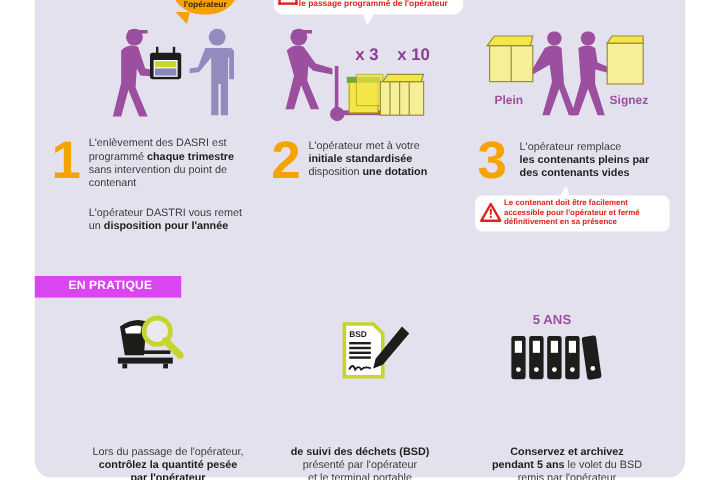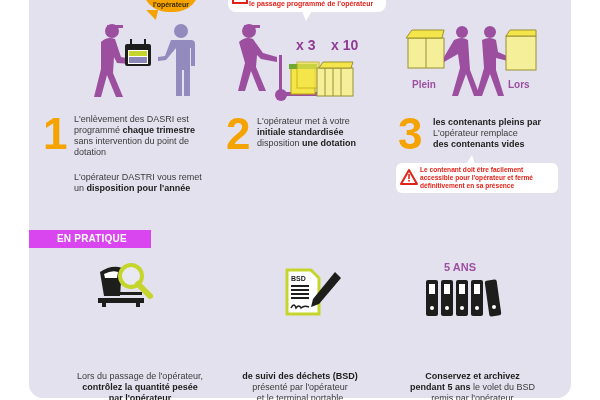--- a/index.html
+++ b/index.html
@@ -72,21 +72,21 @@
     <circle cx="96" cy="9" r="7"></circle>
     <path d="M86 18 h20 q4 0 4 4 v22 h-4 v-18 h-1 v48 h-6 v-26 h-2 v26 h-6 v-48 l-10 12 l-8 1 v-4 l7-1z"></path>
   </g>
 </svg>
 
 <div class="step-num" style="left:43px;top:112px">1</div>
 <div class="step-text" style="left:74px;top:114px;width:140px">
   <div>L'enlèvement des DASRI est</div>
   <div><span>programmé </span><b>chaque trimestre</b></div>
   <div>sans intervention du point de</div>
-  <div>dotation</div>
+  <div>contenant</div>
   <div style="margin-top:14px">L'opérateur DASTRI vous remet</div>
   <div><span>un </span><b>disposition pour l'année</b></div>
 </div>
 
 <svg class="abs" style="left:235px;top:22px" width="120" height="80">
   <g fill="#9b4f9e">
     <circle cx="14" cy="9" r="7"></circle>
     <path d="M9 3 h16 v3 h-16z"></path>
     <path d="M4 20 q6-6 14-3 l10 14 l14 4 v5 l-16-3 l-4-4 l-1 12 l10 24 h-7 l-8-20 l-6 20 h-7 l7-28 z"></path>
   </g>
@@ -131,26 +131,26 @@
   <g fill="#9b4f9e">
     <circle cx="86" cy="6" r="6"></circle>
     <path d="M78 14 q8-4 14 0 l2 12 l14 6 v4 l-16-4 l0 12 l8 26 h-6 l-8-22 l-8 22 h-6 l8-28 z"></path>
   </g>
   <g>
     <rect x="102" y="10" width="30" height="34" fill="#f5ef9a" stroke="#9a9030"></rect>
     <path d="M102 10 l4-6 h26 l0 6z" fill="#f3e54a" stroke="#9a9030"></path>
   </g>
 </svg>
 <div class="label-purple" style="left:412px;top:79px">Plein</div>
-<div class="label-purple" style="left:508px;top:79px">Lors</div>
+<div class="label-purple" style="left:508px;top:79px">Signez</div>
 
 <div class="step-num" style="left:398px;top:112px">3</div>
 <div class="step-text" style="left:433px;top:117px;width:140px">
+  <div>L'opérateur remplace</div>
   <div><b>les contenants pleins par</b></div>
-  <div>L'opérateur remplace</div>
   <div><b>des contenants vides</b></div>
 </div>
 
 <div class="warn-box">
   <svg class="ico" width="18" height="16">
     <path d="M9 1 L17 15 H1 Z" fill="none" stroke="#e2231a" stroke-width="2" stroke-linejoin="round"></path>
     <rect x="8.2" y="5" width="1.6" height="5" fill="#e2231a"></rect>
       <rect x="8.2" y="11" width="1.6" height="1.6" fill="#e2231a"></rect>
   </svg>
   <div class="txt">

